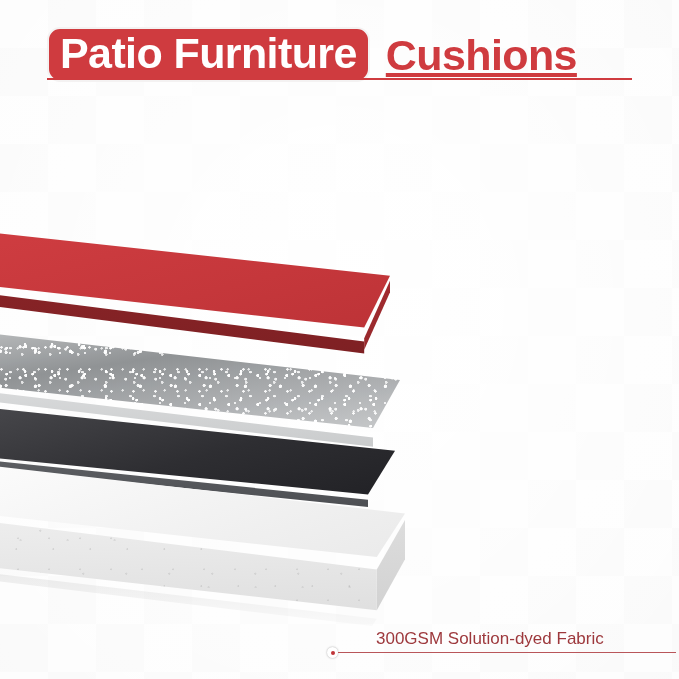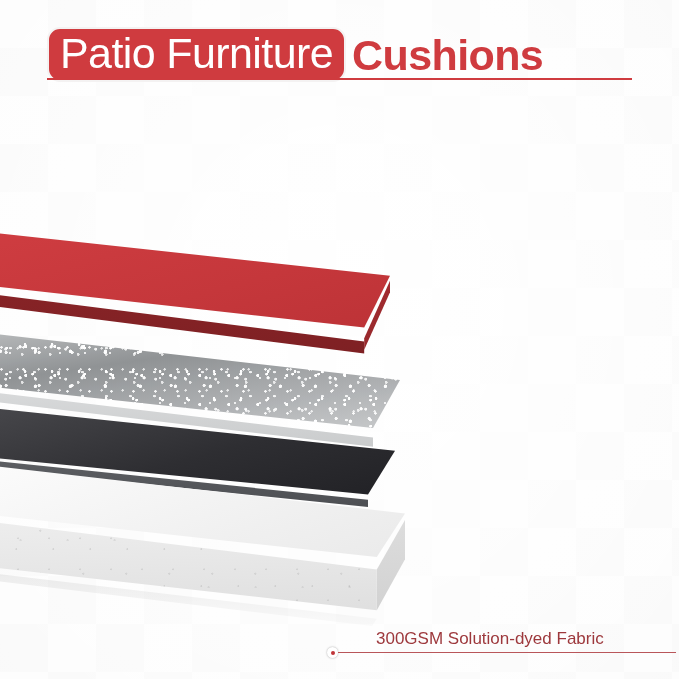--- a/index.html
+++ b/index.html
@@ -30,29 +30,30 @@
     position:absolute;left:47px;top:27px;
     display:flex;align-items:center;white-space:nowrap;
   }
   .title-hl{
     background:#cf3b3f;
     border:2px solid #f4f2f2;
     border-radius:13px;
     padding:2px 11px 5px 11px;
     color:#ffffff;
     font-size:43px;line-height:44px;
-    font-weight:normal;
+    font-weight:bold;
     letter-spacing:-0.6px;
   }
   .title-plain{
     color:#cf3b3f;
     font-size:43px;line-height:44px;
     font-weight:bold;
     letter-spacing:-0.6px;
-    margin-left:6px;
+    margin-left:16px;
+    text-decoration:underline;
   }
   .title-rule{
     position:absolute;left:47px;top:78px;width:585px;height:2px;
     background:#cf3b3f;
   }
 
   
   .stack{position:absolute;left:-30px;top:140px;width:470px;height:375px;}
   .slab{position:absolute;}
 

